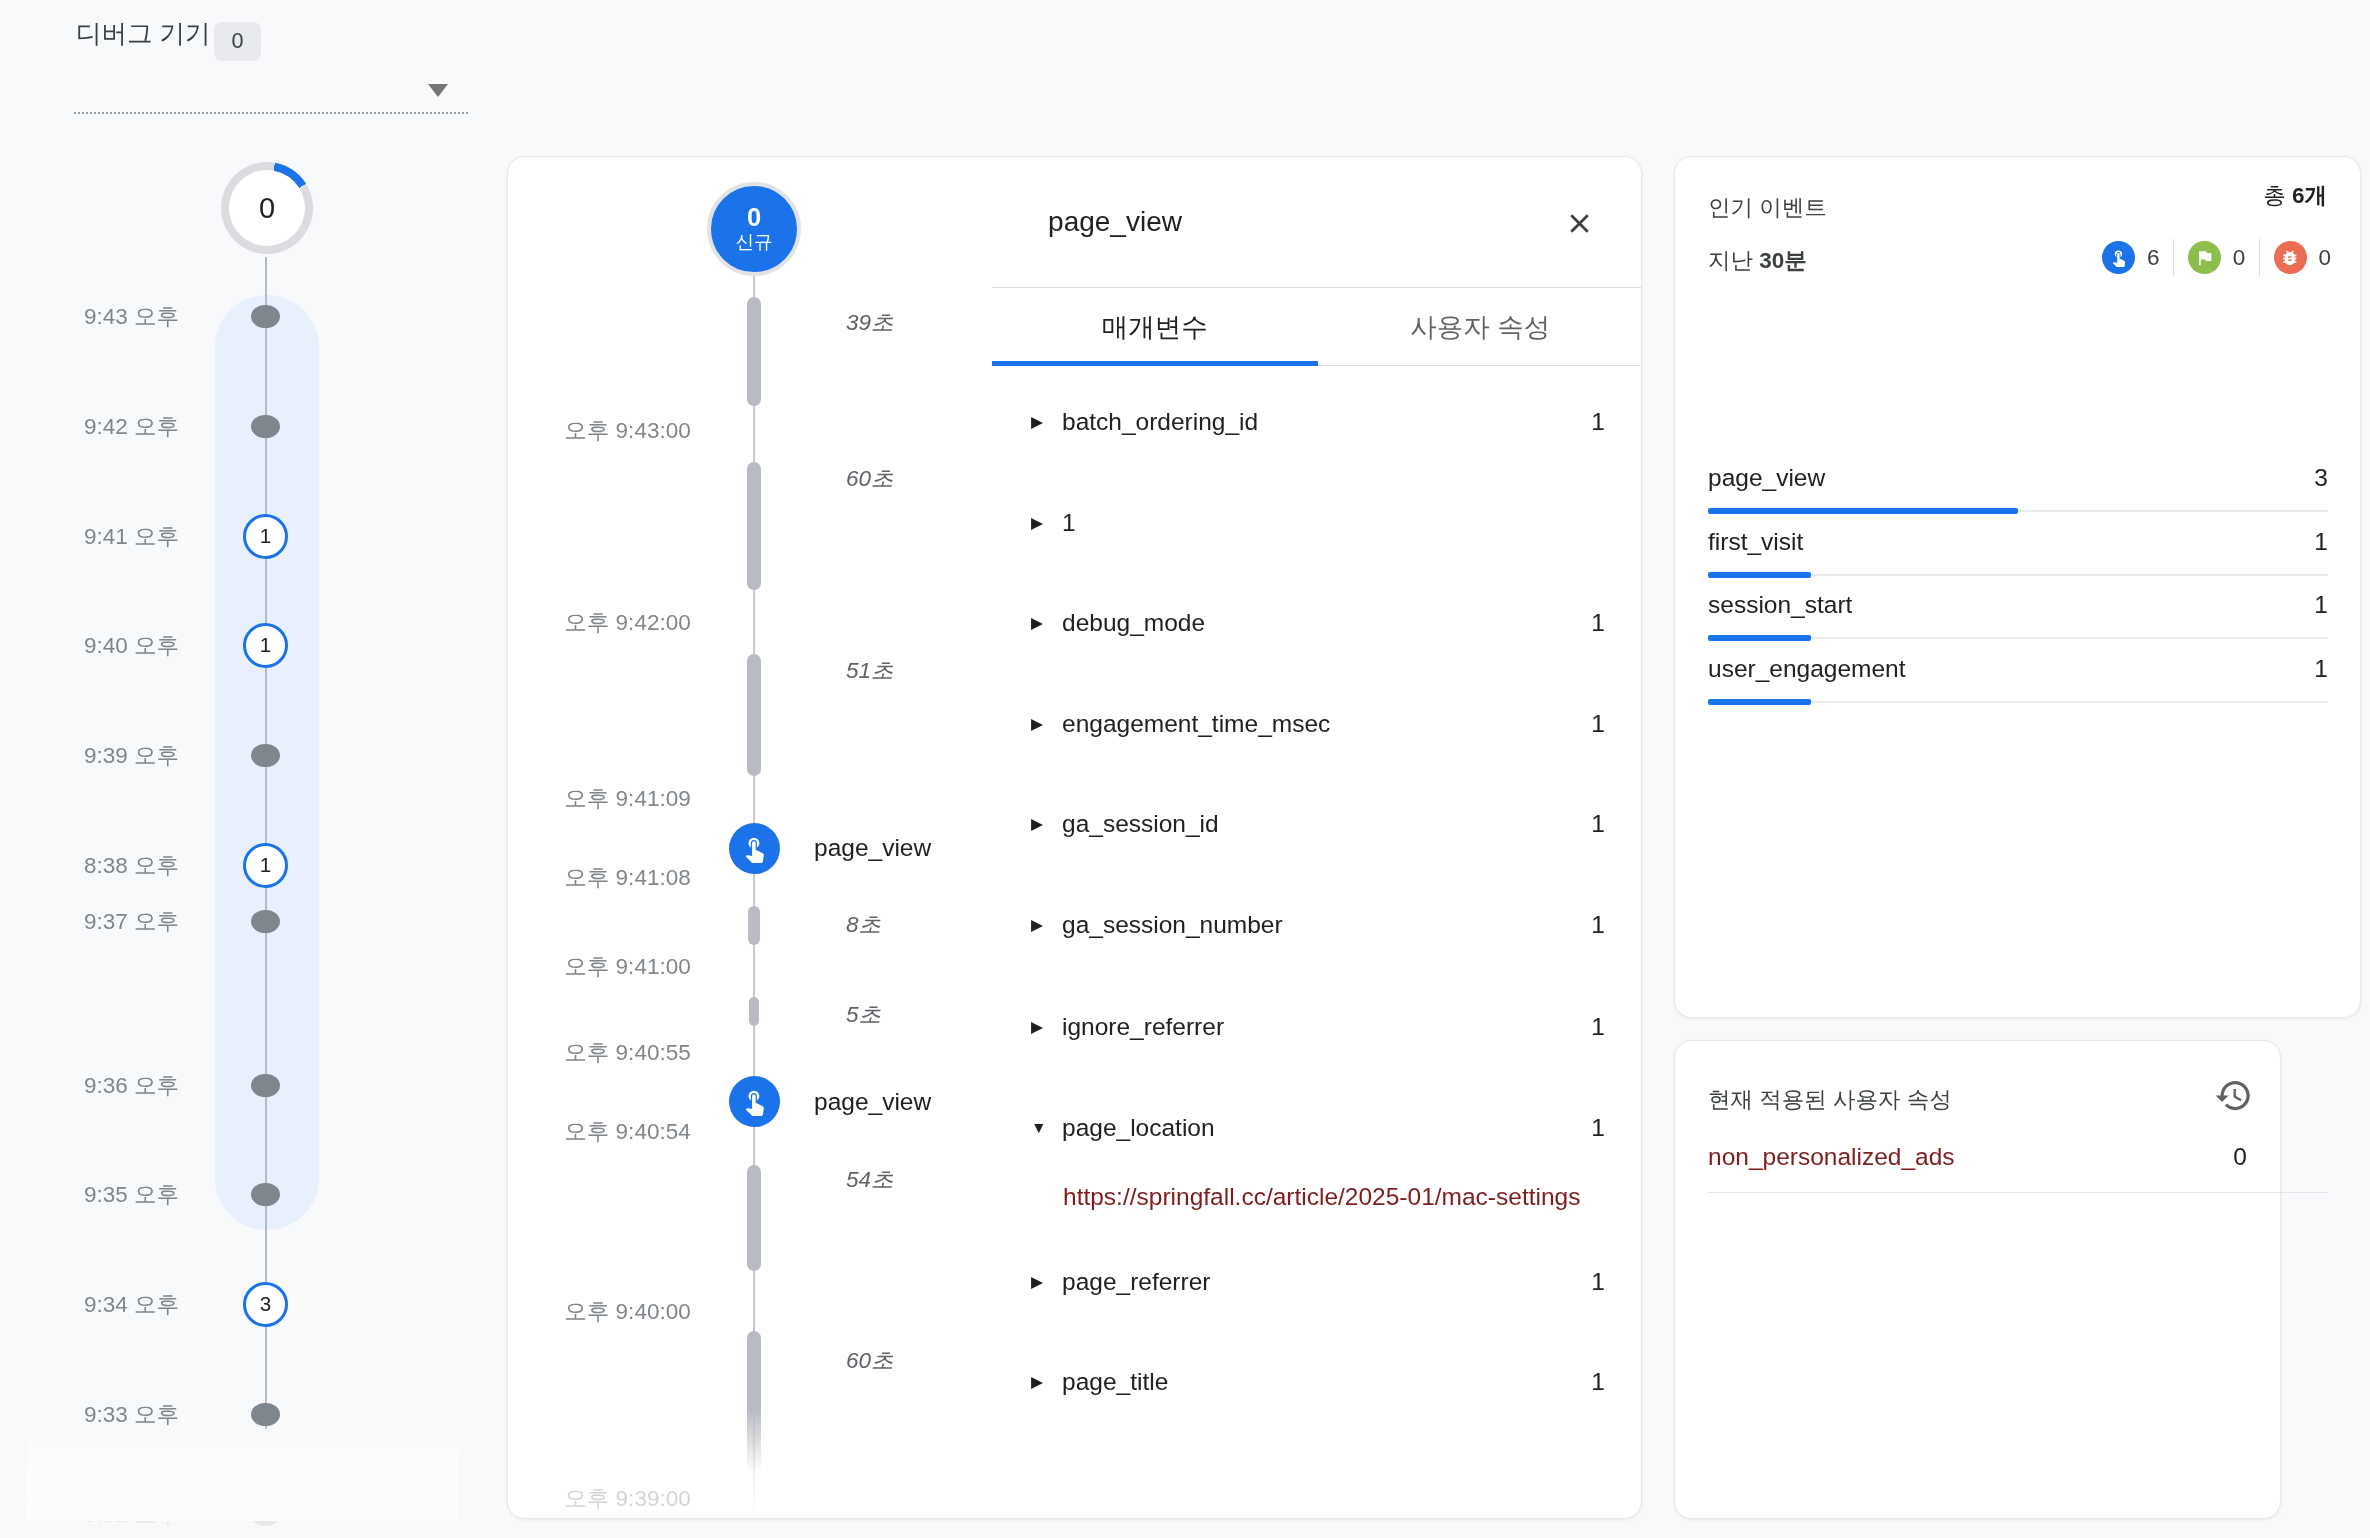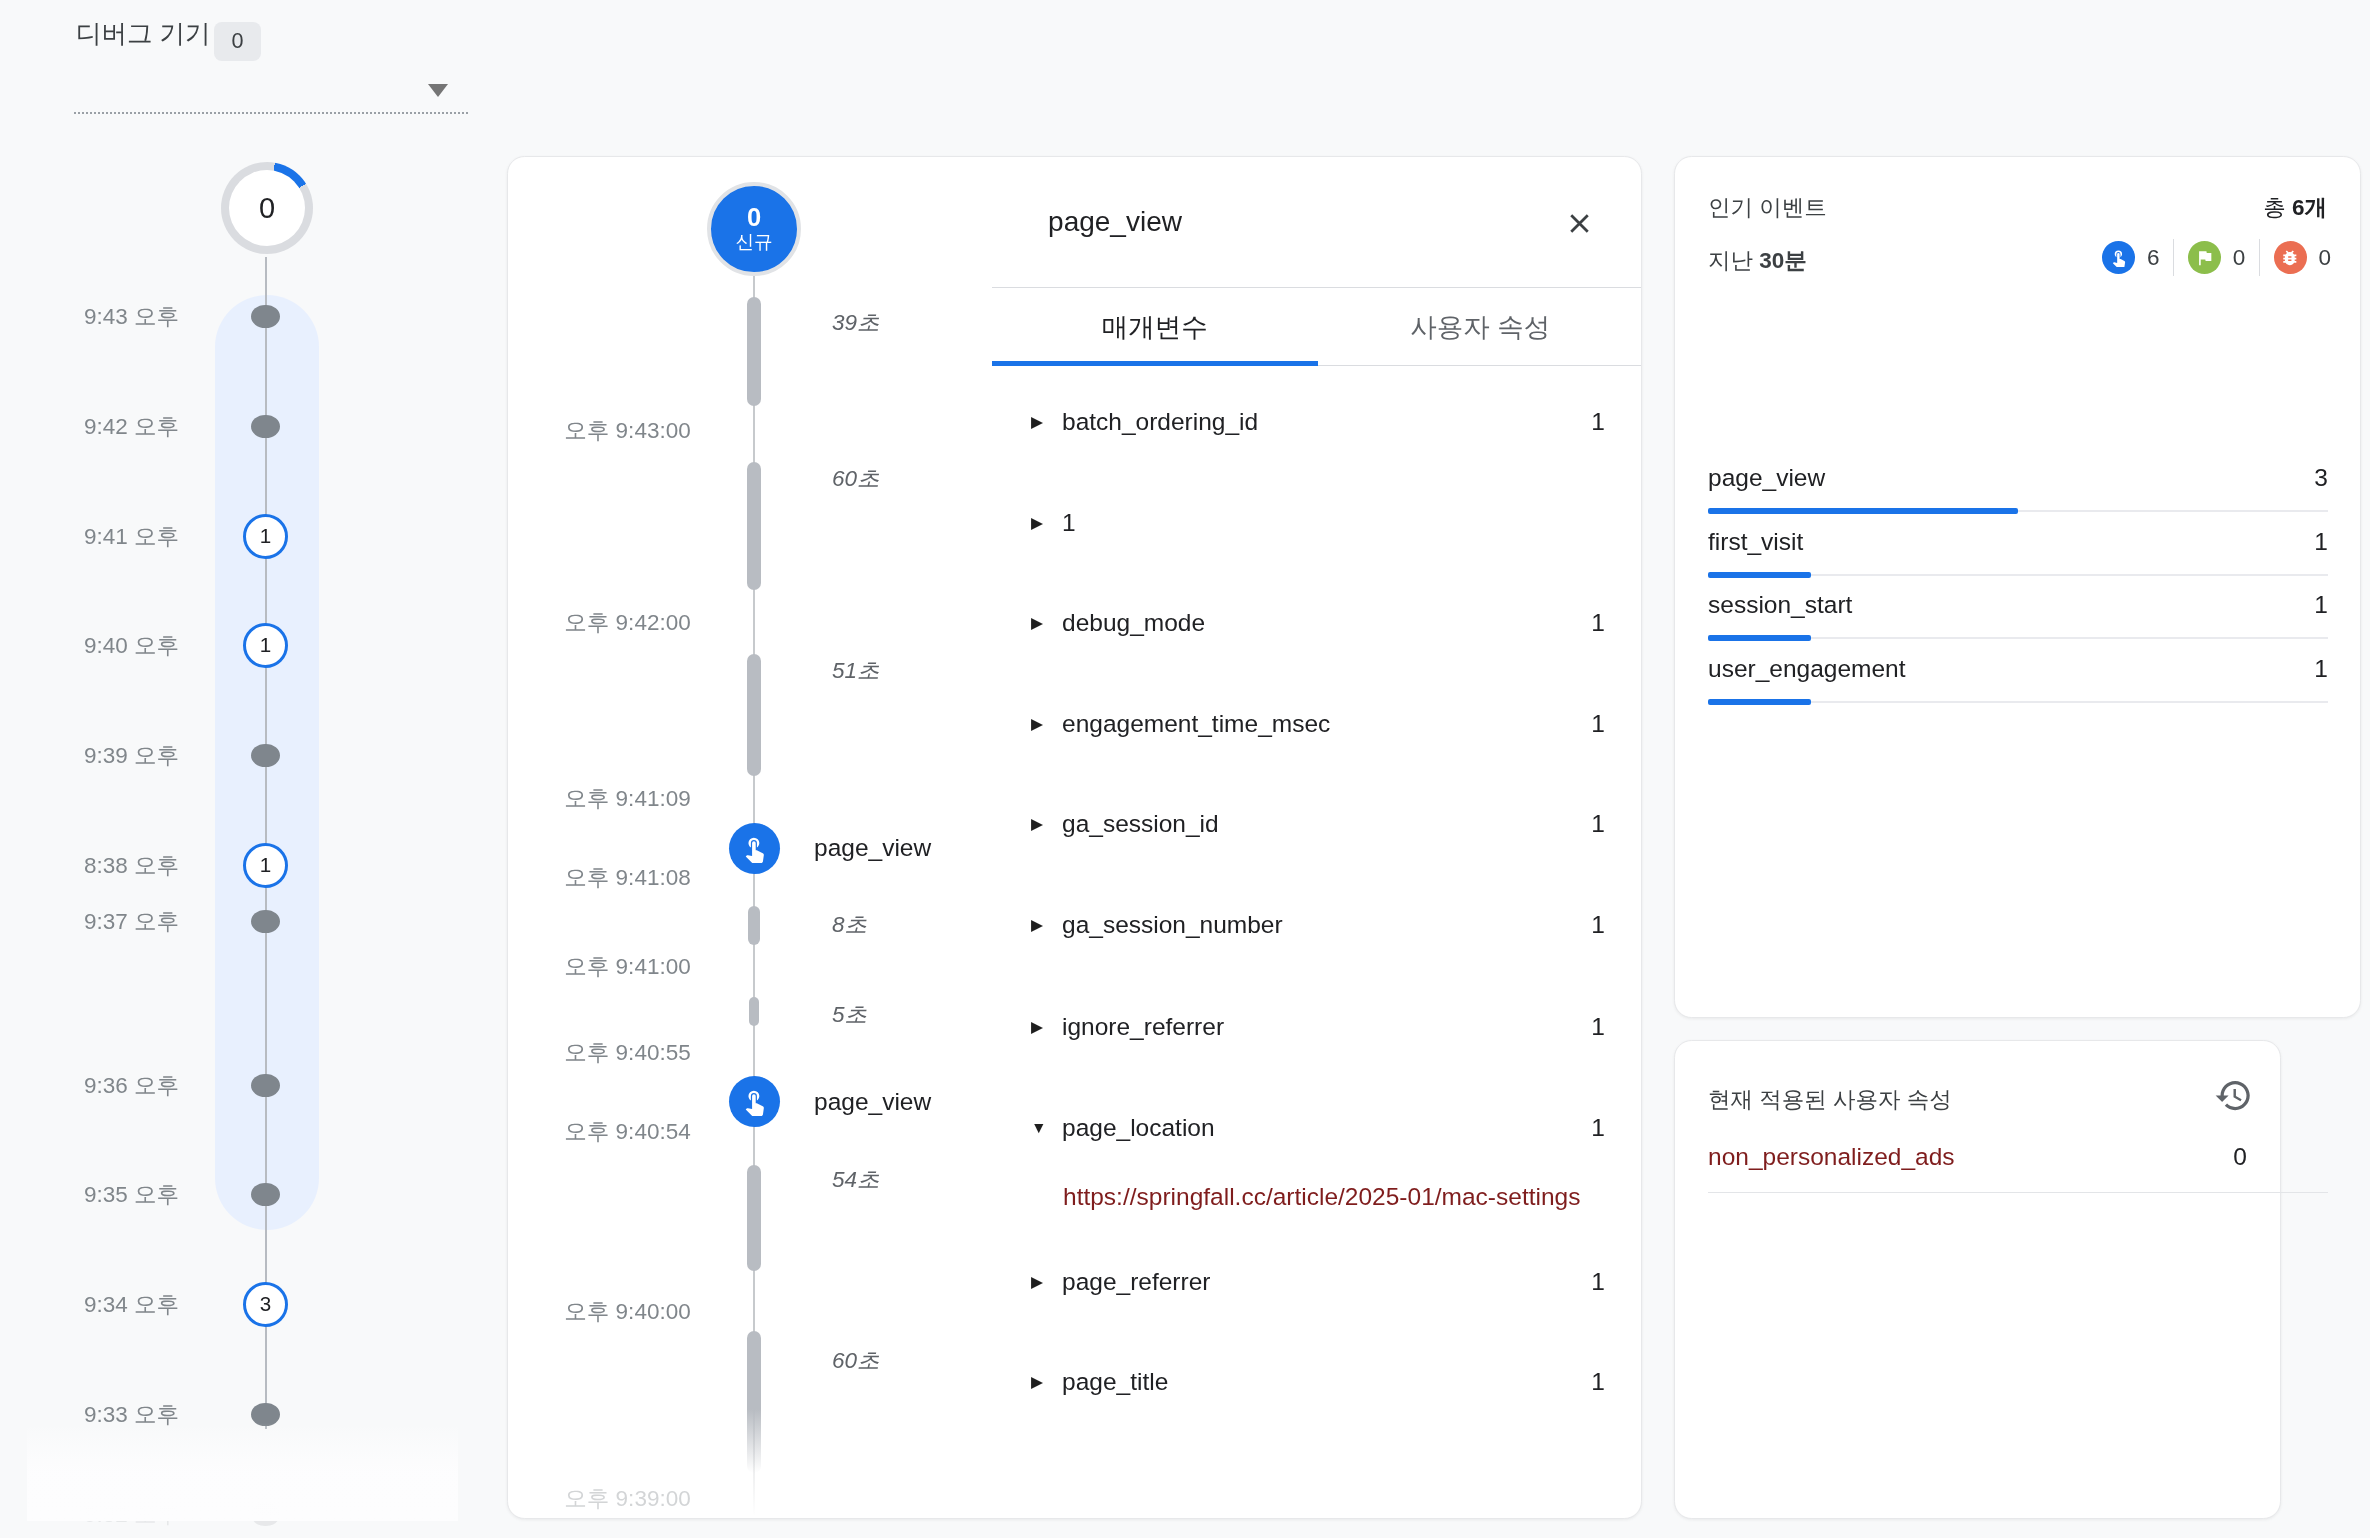--- a/index.html
+++ b/index.html
@@ -42,21 +42,21 @@
   
   .mt-line { left:245px; top:116px; width:2px; height:1243px;
              background:linear-gradient(#c7cacd 88%, rgba(199,202,205,0)); }
   .new-badge { left:199px; top:24.5px; width:94px; height:94px; border-radius:50%;
                background:#1a73e8; border:4.9px solid #e1e3e6; color:#fff;
                display:flex; flex-direction:column; align-items:center; justify-content:center; }
   .new-badge .nb-num { font-size:25.5px; font-weight:bold; line-height:27.4px; }
   .new-badge .nb-label { font-size:18.6px; line-height:21.6px; }
   .cap { position:absolute; left:239px; width:13.7px; border-radius:7.8px; background:#b8bcc2; }
   .cap.fade { background:linear-gradient(#b8bcc2 55%, rgba(184,188,194,0)); }
-  .dur { position:absolute; left:324px; font-size:22.5px; font-style:italic; color:#5f6368; line-height:27.4px; }
+  .dur { position:absolute; left:338px; font-size:22.5px; font-style:italic; color:#5f6368; line-height:27.4px; }
   .mtime { position:absolute; left:13.7px; width:169px; text-align:right; font-size:22.5px; color:#80868b; line-height:27.4px; }
   .ev-icon { position:absolute; left:221px; width:51px; height:51px; border-radius:50%; background:#1a73e8;
              display:flex; align-items:center; justify-content:center; cursor:pointer; }
   .ev-label { position:absolute; left:306px; font-size:24.5px; color:#202124; line-height:29px; cursor:pointer; }
 
   
   .panel-title { left:323px; top:49px; width:568px; text-align:center; font-size:28px; color:#202124; }
   .close-btn { left:1055px; top:50px; width:33px; height:33px; cursor:pointer; }
   .hdr-divider { left:484px; top:130px; width:651px; height:1px; background:#dadce0; }
   .tabs { left:484px; top:131px; width:651px; height:78px; display:flex; border-bottom:1px solid #dadce0; }
@@ -65,21 +65,21 @@
   .tab.inactive { color:#5f6368; }
   .tab.active::after { content:""; position:absolute; left:0; right:0; bottom:-1px; height:4.9px; background:#1a73e8; }
   .prow { position:absolute; left:523px; width:574px; height:43px; display:flex; align-items:center; cursor:pointer; }
   .pmarker { width:31px; font-size:15.7px; color:#1f1f1f; }
   .pname { flex:1; font-size:24.5px; color:#202124; }
   .pval { font-size:24.5px; color:#202124; }
   .purl { position:absolute; left:555px; font-size:24.5px; color:#7f1d1d; white-space:nowrap;text-align:center; }
 
   
   .te-head { left:33px; top:35px; font-size:22.5px; color:#3c4043; }
-  .te-total { right:33px; top:35px; font-size:22.5px; color:#202124; }
+  .te-total { right:33px; top:23px; font-size:22.5px; color:#202124; }
   .te-period { left:33px; top:88px; font-size:22.5px; color:#3c4043; }
   .te-counters { right:29px; top:80px; height:41px; display:flex; align-items:center; }
   .cnt-icon { width:33px; height:33px; border-radius:50%; display:flex; align-items:center; justify-content:center; cursor:pointer; }
   .cnt-num { font-size:22.5px; color:#3c4043; margin:0 13.7px 0 11.8px; }
   .cnt-div { width:1px; height:37px; background:#dadce0; margin-right:13.7px; } 
   .te-row { position:absolute; left:33px; width:620px; height:64px; cursor:pointer; }
   .te-name { position:absolute; left:0; top:11.8px; font-size:24.5px; color:#202124; }
   .te-val { position:absolute; right:0; top:11.8px; font-size:24.5px; color:#202124; }
   .te-track { position:absolute; left:0; right:0; bottom:3.9px; height:2px; background:#e9eaee; }
   .te-bar { position:absolute; left:0; bottom:2px; height:5.9px; background:#1a73e8; border-radius:2px; }

